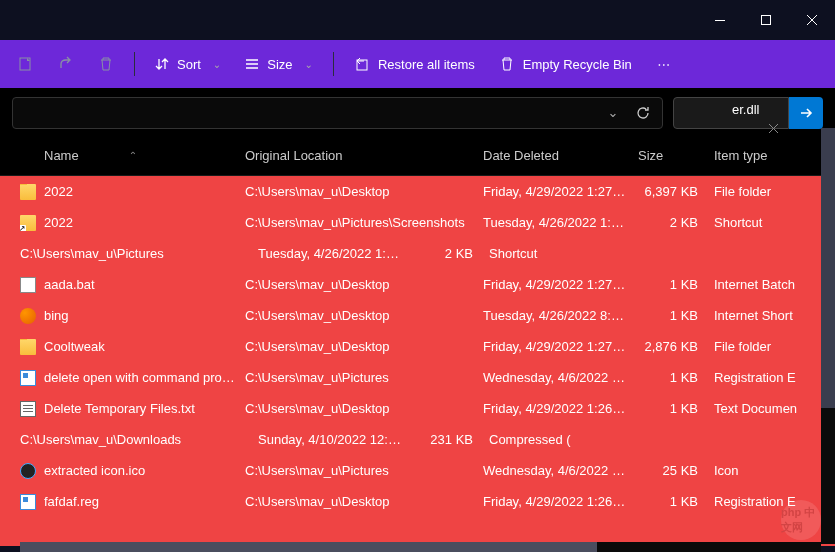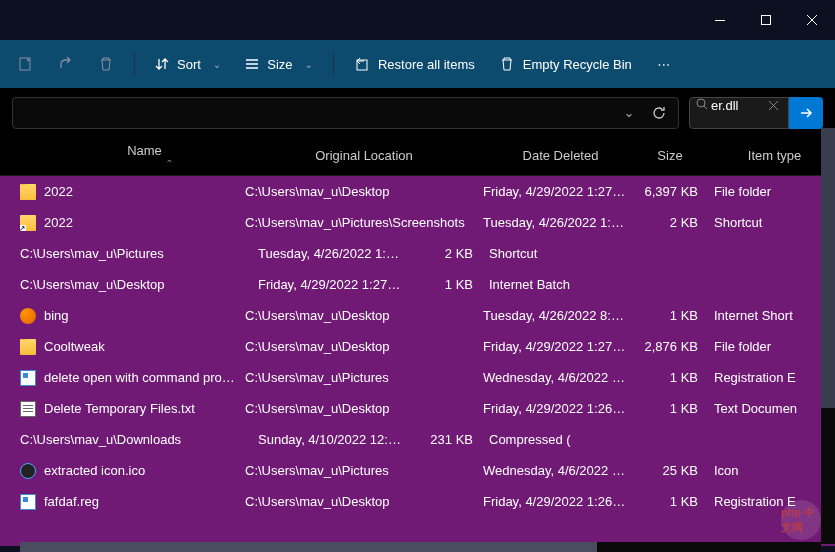--- a/index.html
+++ b/index.html
@@ -26,21 +26,21 @@
       align-items: center;
       justify-content: center;
       color: #ffffff;
     }
     .toolbar {
       height: 48px;
       display: flex;
       align-items: center;
       padding: 0 8px;
       gap: 4px;
-      background: #0c4a6e;
+      background: #6d28d9;
     }
     .tb-btn {
       height: 36px;
       display: flex;
       align-items: center;
       padding: 0 10px;
       gap: 8px;
       color: #fff;
       border-radius: 4px;
     }
@@ -69,28 +69,29 @@
       padding-right: 4px;
     }
     .addr-icon { width: 30px; display: flex; justify-content: center; color: #aaa; }
     .search-wrap {
       display: flex;
       align-items: center;
       height: 32px;
     }
     .search-box {
       height: 32px;
-      width: 100px;
+      width: 116px;
       background: #1a1a1a;
       border: 1px solid #444;
       border-radius: 4px 0 0 4px;
       display: flex;
-      align-items: flex-start;
+      align-items: flex-end;
       padding: 0 6px;
       gap: 4px;
+      flex-direction: column;
     }
     .search-box input {
       background: transparent;
       border: none;
       color: #fff;
       width: 50px;
       outline: none;
       font-size: 13px;
     }
     .search-x { color: #888; cursor: pointer; padding: 0 4px; }
@@ -106,32 +107,32 @@
     }
     
     .columns {
       height: 40px;
       display: flex;
       align-items: center;
       background: #000000;
       border-bottom: 1px solid #1a1a1a;
       padding-left: 20px;
     }
-    .col { color: #ccc; font-size: 13px; display: flex; align-items: center; flex-direction: column; }
+    .col { color: #ccc; font-size: 13px; display: flex; align-items: center; }
     .col-name { width: 225px; padding-left: 24px; }
     .col-orig { width: 238px; }
     .col-date { width: 155px; }
     .col-size { width: 76px; text-align: right; padding-right: 12px; }
     .col-type { flex: 1; }
     .sort-chev { margin-left: 50px; font-size: 10px; color: #888; }
     
     .file-list {
       height: 370px;
       overflow-y: auto;
-      background: #701a75;
+      background: #ef4444;
     }
     .file-row {
       height: 31px;
       display: flex;
       align-items: center;
       padding-left: 20px;
       color: #fff;
     }
     .cell-name { width: 225px; display: flex; align-items: center; gap: 8px; white-space: nowrap; overflow: hidden; text-overflow: ellipsis; }
     .cell-orig { width: 238px; white-space: nowrap; overflow: hidden; text-overflow: ellipsis; padding-right: 10px; }
@@ -304,20 +305,24 @@
       <div class="cell-size">2 KB</div>
       <div class="cell-type">Shortcut</div>
     </div>
     <div class="file-row">
       <div class="cell-orig">C:\Users\mav_u\Pictures</div>
       <div class="cell-date">Tuesday, 4/26/2022 1:29 PM</div>
       <div class="cell-size">2 KB</div>
       <div class="cell-type">Shortcut</div>
     </div>
     <div class="file-row">
+      <div class="cell-name">
+        <span class="ficon ic-bat"></span>
+        <span class="fname">aada.bat</span>
+      </div>
       <div class="cell-orig">C:\Users\mav_u\Desktop</div>
       <div class="cell-date">Friday, 4/29/2022 1:27 PM</div>
       <div class="cell-size">1 KB</div>
       <div class="cell-type">Internet Batch</div>
     </div>
     <div class="file-row">
       <div class="cell-name">
         <span class="ficon ic-firefox"></span>
         <span class="fname">bing</span>
       </div>

